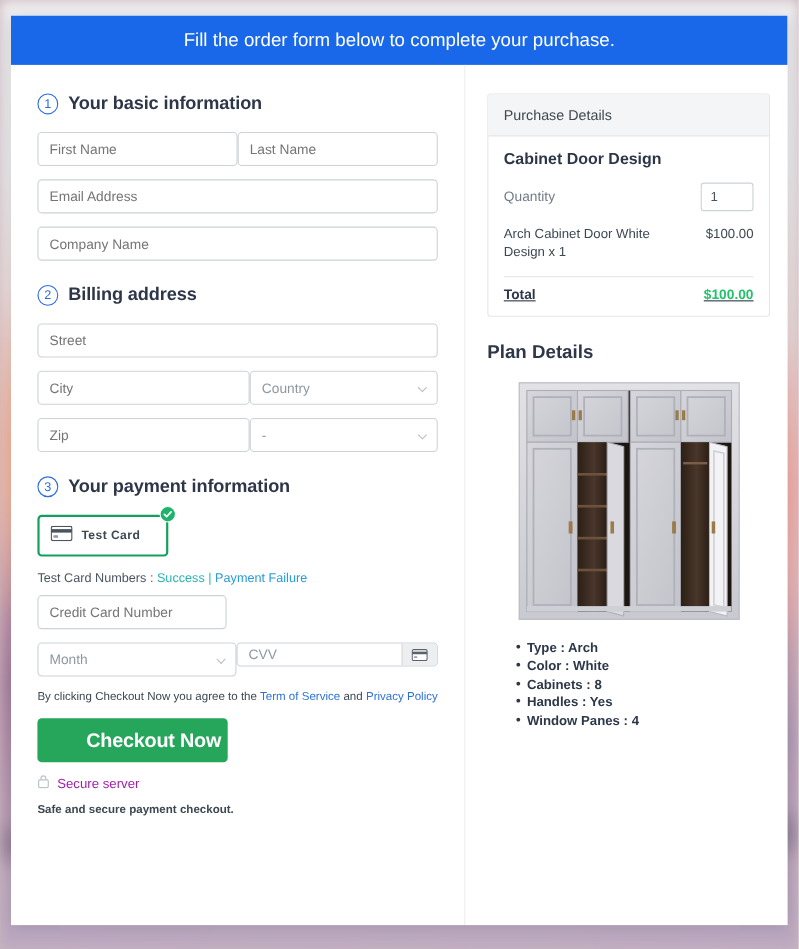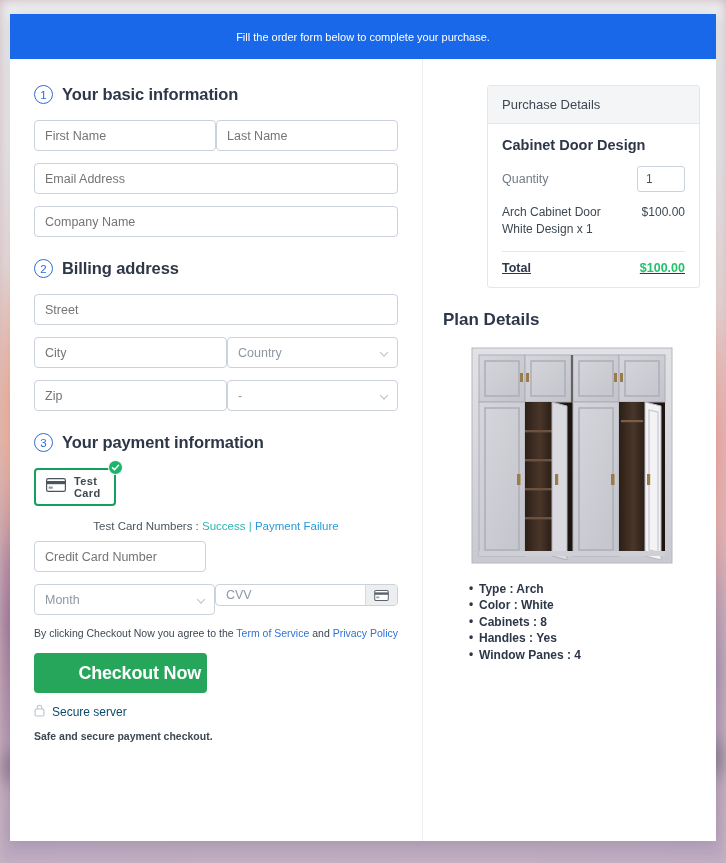--- a/index.html
+++ b/index.html
@@ -35,21 +35,21 @@
     width: 706px; height: 827px;
     background: #ffffff;
     box-shadow: 0 2px 14px rgba(0,0,0,0.13);
     display: flex; flex-direction: column;
     overflow: hidden;
   }
   #banner {
     background: #1a68ea; color: #ffffff;
     height: 45px; min-height: 45px;
     display: flex; align-items: center; justify-content: center;
-    font-size: 11px;
+    font-size: 17px;
   }
   #body-cols { flex: 1; display: flex; min-height: 0; }
   #col-left { width: 413px; padding: 26px 24px 0 24px; border-right: 1px solid #eceef0; }
   #col-right { flex: 1; padding: 26px 16px 0 20px; }
 
   
   .sec-head { display: flex; align-items: center; gap: 9px; margin: 0 0 16px 0; }
   .sec-num {
     width: 19px; height: 19px; border-radius: 50%;
     border: 1.6px solid #2b6cdf; color: #2b6cdf;
@@ -68,56 +68,56 @@
   }
   .fld.full { width: 100%; }
   .half { flex: 1 1 0; min-width: 0; }
   .sel { position: relative; }
   .sel .chev {
     position: absolute; right: 11px; top: 50%; transform: translateY(-60%) rotate(45deg);
     width: 6px; height: 6px; border-right: 1.5px solid #b9c0c9; border-bottom: 1.5px solid #b9c0c9;
   }
 
   
-  .pay-wrap { margin-top: 2px; margin-bottom: 14px; position: relative; width: 82px; }
+  .pay-wrap { margin-top: 2px; margin-bottom: 14px; position: relative; width: 119px; }
   .pay-card {
     border: 2px solid #13a05c; border-radius: 4px; height: 38px;
     display: flex; align-items: center; gap: 8px; padding: 0 10px; background: #fff;
   }
   .pay-label { font-size: 11px; color: #3d4852; font-weight: 600; letter-spacing: 0.4px; }
   .check-badge {
     position: absolute; right: -7px; top: -8px;
     width: 15px; height: 15px; border-radius: 50%; background: #1eb36a;
     display: flex; align-items: center; justify-content: center;
     border: 1.5px solid #ffffff;
   }
   .check-badge svg { display: block; }
-  .testnums { font-size: 11.5px; color: #4a5560; margin-bottom: 9px; text-align: center; }
+  .testnums { font-size: 11.5px; color: #4a5560; margin-bottom: 9px; }
   .testnums .lnk-a { color: #2ab5b0; }
   .testnums .lnk-b { color: #2a9bd6; }
   .testnums .sep { color: #2ab5b0; }
 
   .cvv-wrap { display: flex; border: 1px solid #ccd2d9; border-radius: 4px; overflow: hidden; height: 22px; width: 100%; }
   .cvv-inp { flex: 1; display: flex; align-items: center; padding: 0 10px; font-size: 12.5px; color: #8e98a3; }
   .cvv-btn { width: 32px; background: #edeef0; border-left: 1px solid #d6dade; display: flex; align-items: center; justify-content: center; }
 
   .terms { font-size: 10.5px; color: #3d4852; margin: 10px 0 14px 0; }
   .terms a { color: #2f72d6; text-decoration: none; }
   #checkout-btn {
     background: #26a65b; color: #fff; border: none; border-radius: 4px;
     width: 173px; height: 40px; font-size: 18px; font-weight: 700;
     font-family: "Liberation Sans", sans-serif; cursor: pointer;
     letter-spacing: -0.2px;
     text-align: right;
   }
-  .secure { display: flex; align-items: center; gap: 7px; margin: 11px 0 10px 0; font-size: 12px; color: #0c4a6e; }
+  .secure { display: flex; align-items: center; gap: 7px; margin: 11px 0 10px 0; font-size: 12px; color: #a21caf; }
   .safe-note { font-size: 10.5px; color: #3d4852; font-weight: bold; }
 
   
-  #purchase-panel { border: 1px solid #e4e6e8; border-radius: 3px; margin-bottom: 22px; margin-left: 44px; }
+  #purchase-panel { border: 1px solid #e4e6e8; border-radius: 3px; margin-bottom: 22px; }
   #purchase-head { background: #f4f5f6; border-bottom: 1px solid #e4e6e8; padding: 11px 14px; font-size: 13px; color: #3d4852; }
   #purchase-body { padding: 13px 14px 12px 14px; }
   .prod-title { font-size: 14.5px; font-weight: 700; color: #2d3748; margin-bottom: 13px; }
   .qty-row { display: flex; align-items: center; justify-content: space-between; margin-bottom: 12px; }
   .qty-label { font-size: 12.5px; color: #727c87; }
   #qty-input {
     width: 48px; height: 26px; border: 1px solid #ccd2d9; border-radius: 3px;
     background: #fff; font-size: 12px; color: #4a5560; padding: 0 8px;
     font-family: "Liberation Sans", sans-serif;
   }

